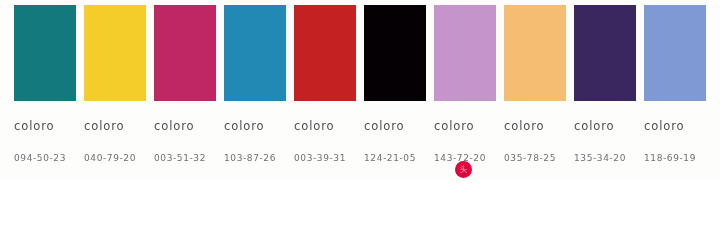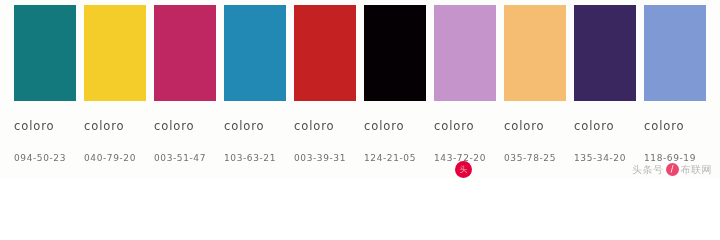--- a/index.html
+++ b/index.html
@@ -114,26 +114,26 @@
         <div class="swatch-code">094-50-23</div>
       </div>
       <div class="swatch-column">
         <div class="swatch-chip" style="background: rgb(245, 205, 42);"></div>
         <div class="swatch-brand">coloro</div>
         <div class="swatch-code">040-79-20</div>
       </div>
       <div class="swatch-column">
         <div class="swatch-chip" style="background: rgb(191, 39, 98);"></div>
         <div class="swatch-brand">coloro</div>
-        <div class="swatch-code">003-51-47</div>
+        <div class="swatch-code">003-51-32</div>
       </div>
       <div class="swatch-column">
         <div class="swatch-chip" style="background: rgb(33, 137, 180);"></div>
         <div class="swatch-brand">coloro</div>
-        <div class="swatch-code">103-63-21</div>
+        <div class="swatch-code">103-87-26</div>
       </div>
       <div class="swatch-column">
         <div class="swatch-chip" style="background: rgb(196, 33, 34);"></div>
         <div class="swatch-brand">coloro</div>
         <div class="swatch-code">003-39-31</div>
       </div>
       <div class="swatch-column">
         <div class="swatch-chip" style="background: rgb(5, 0, 3);"></div>
         <div class="swatch-brand">coloro</div>
         <div class="swatch-code">124-21-05</div>
@@ -157,19 +157,14 @@
         <div class="swatch-chip" style="background: rgb(127, 153, 212);"></div>
         <div class="swatch-brand">coloro</div>
         <div class="swatch-code">118-69-19</div>
       </div>
     </div>
 
   <div id="center-mark">
     <span id="center-mark-glyph">头</span>
   </div>
 
-  <div id="watermark">
-    <span class="wm-text">头条号</span>
-    <span id="watermark-badge">/</span>
-    <span class="wm-text">布联网</span>
-  </div>
 
 </div>
 
 </body></html>

